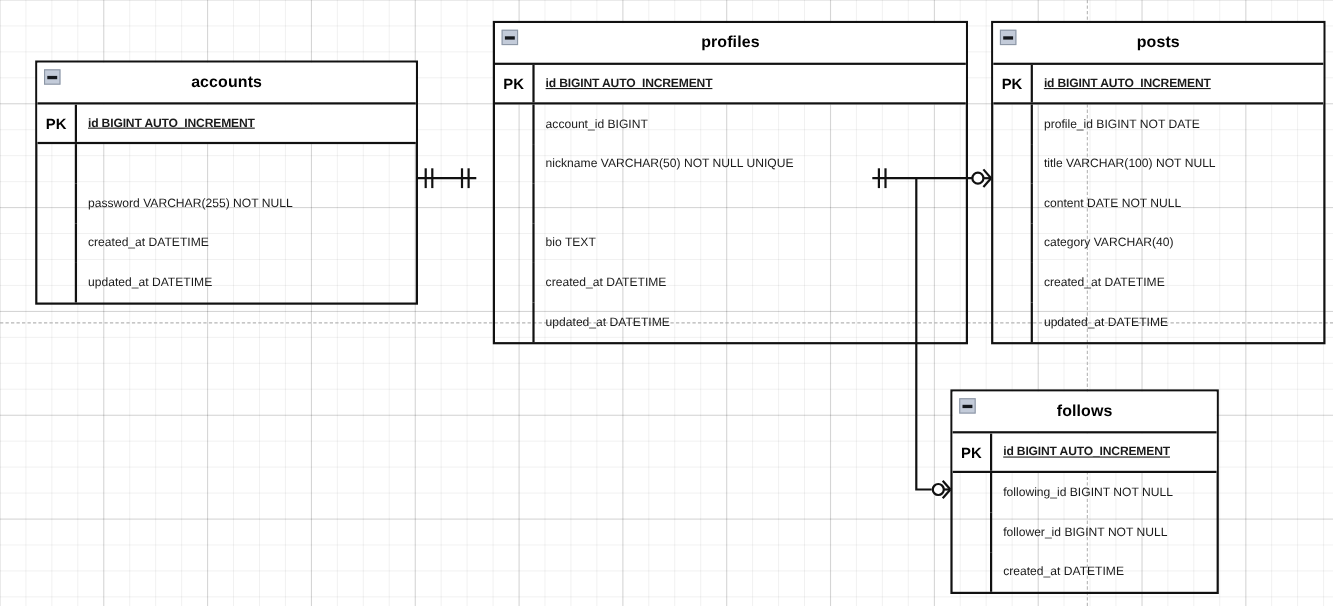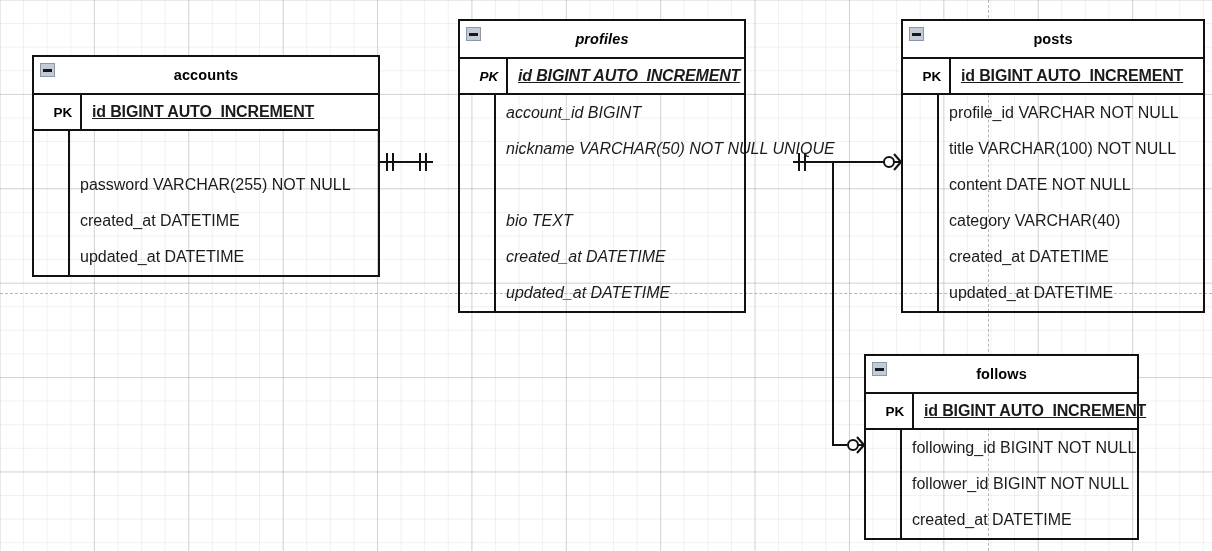--- a/index.html
+++ b/index.html
@@ -103,41 +103,40 @@
   }
 
   .row {
     display: flex;
     box-sizing: border-box;
     height: 36px;
   }
   .row.pk-row {
     border-bottom: 2px solid #111111;
     background: #ffffff;
-    padding-left: 12px;
   }
   .row .key-cell {
     box-sizing: border-box;
     width: 36px;
     flex: 0 0 36px;
     border-right: 2px solid #111111;
     display: flex;
     align-items: center;
     justify-content: center;
     font-size: 13.5px;
     font-weight: bold;
     color: #000000;
   }
   .row .attr-cell {
     box-sizing: border-box;
     flex: 1 1 auto;
     display: flex;
     align-items: center;
     padding-left: 10px;
-    font-size: 16px;
+    font-size: 11px;
     color: #1b1b1b;
     white-space: nowrap;
   }
   .row.pk-row .attr-cell {
     font-weight: bold;
     text-decoration: underline;
     letter-spacing: -0.15px;
   }
 </style>
 </head>
@@ -205,21 +204,21 @@
     <div class="row">
       <div class="key-cell"></div>
       <div class="attr-cell">created_at DATETIME</div>
     </div>
     <div class="row">
       <div class="key-cell"></div>
       <div class="attr-cell">updated_at DATETIME</div>
     </div>
   </div>
 
-  <div class="entity" style="left:458px; top:19px; width:288px;font-style:italic;">
+  <div class="entity" style="left:448px; top:19px; width:432px;">
     <div class="ent-header">
       <span class="collapse-box">
           <i></i>
         </span>
       <span class="ent-title">profiles</span>
     </div>
     <div class="row pk-row">
       <div class="key-cell">PK</div>
       <div class="attr-cell">id BIGINT AUTO_INCREMENT</div>
     </div>
@@ -254,21 +253,21 @@
           <i></i>
         </span>
       <span class="ent-title">posts</span>
     </div>
     <div class="row pk-row">
       <div class="key-cell">PK</div>
       <div class="attr-cell">id BIGINT AUTO_INCREMENT</div>
     </div>
     <div class="row">
       <div class="key-cell"></div>
-      <div class="attr-cell">profile_id VARCHAR NOT NULL</div>
+      <div class="attr-cell">profile_id BIGINT NOT DATE</div>
     </div>
     <div class="row">
       <div class="key-cell"></div>
       <div class="attr-cell">title VARCHAR(100) NOT NULL</div>
     </div>
     <div class="row">
       <div class="key-cell"></div>
       <div class="attr-cell">content DATE NOT NULL</div>
     </div>
     <div class="row">
@@ -278,21 +277,21 @@
     <div class="row">
       <div class="key-cell"></div>
       <div class="attr-cell">created_at DATETIME</div>
     </div>
     <div class="row">
       <div class="key-cell"></div>
       <div class="attr-cell">updated_at DATETIME</div>
     </div>
   </div>
 
-  <div class="entity" style="left:864px; top:354px; width:275px;">
+  <div class="entity" style="left:864px; top:354px; width:244px;">
     <div class="ent-header">
       <span class="collapse-box">
           <i></i>
         </span>
       <span class="ent-title">follows</span>
     </div>
     <div class="row pk-row">
       <div class="key-cell">PK</div>
       <div class="attr-cell">id BIGINT AUTO_INCREMENT</div>
     </div>

